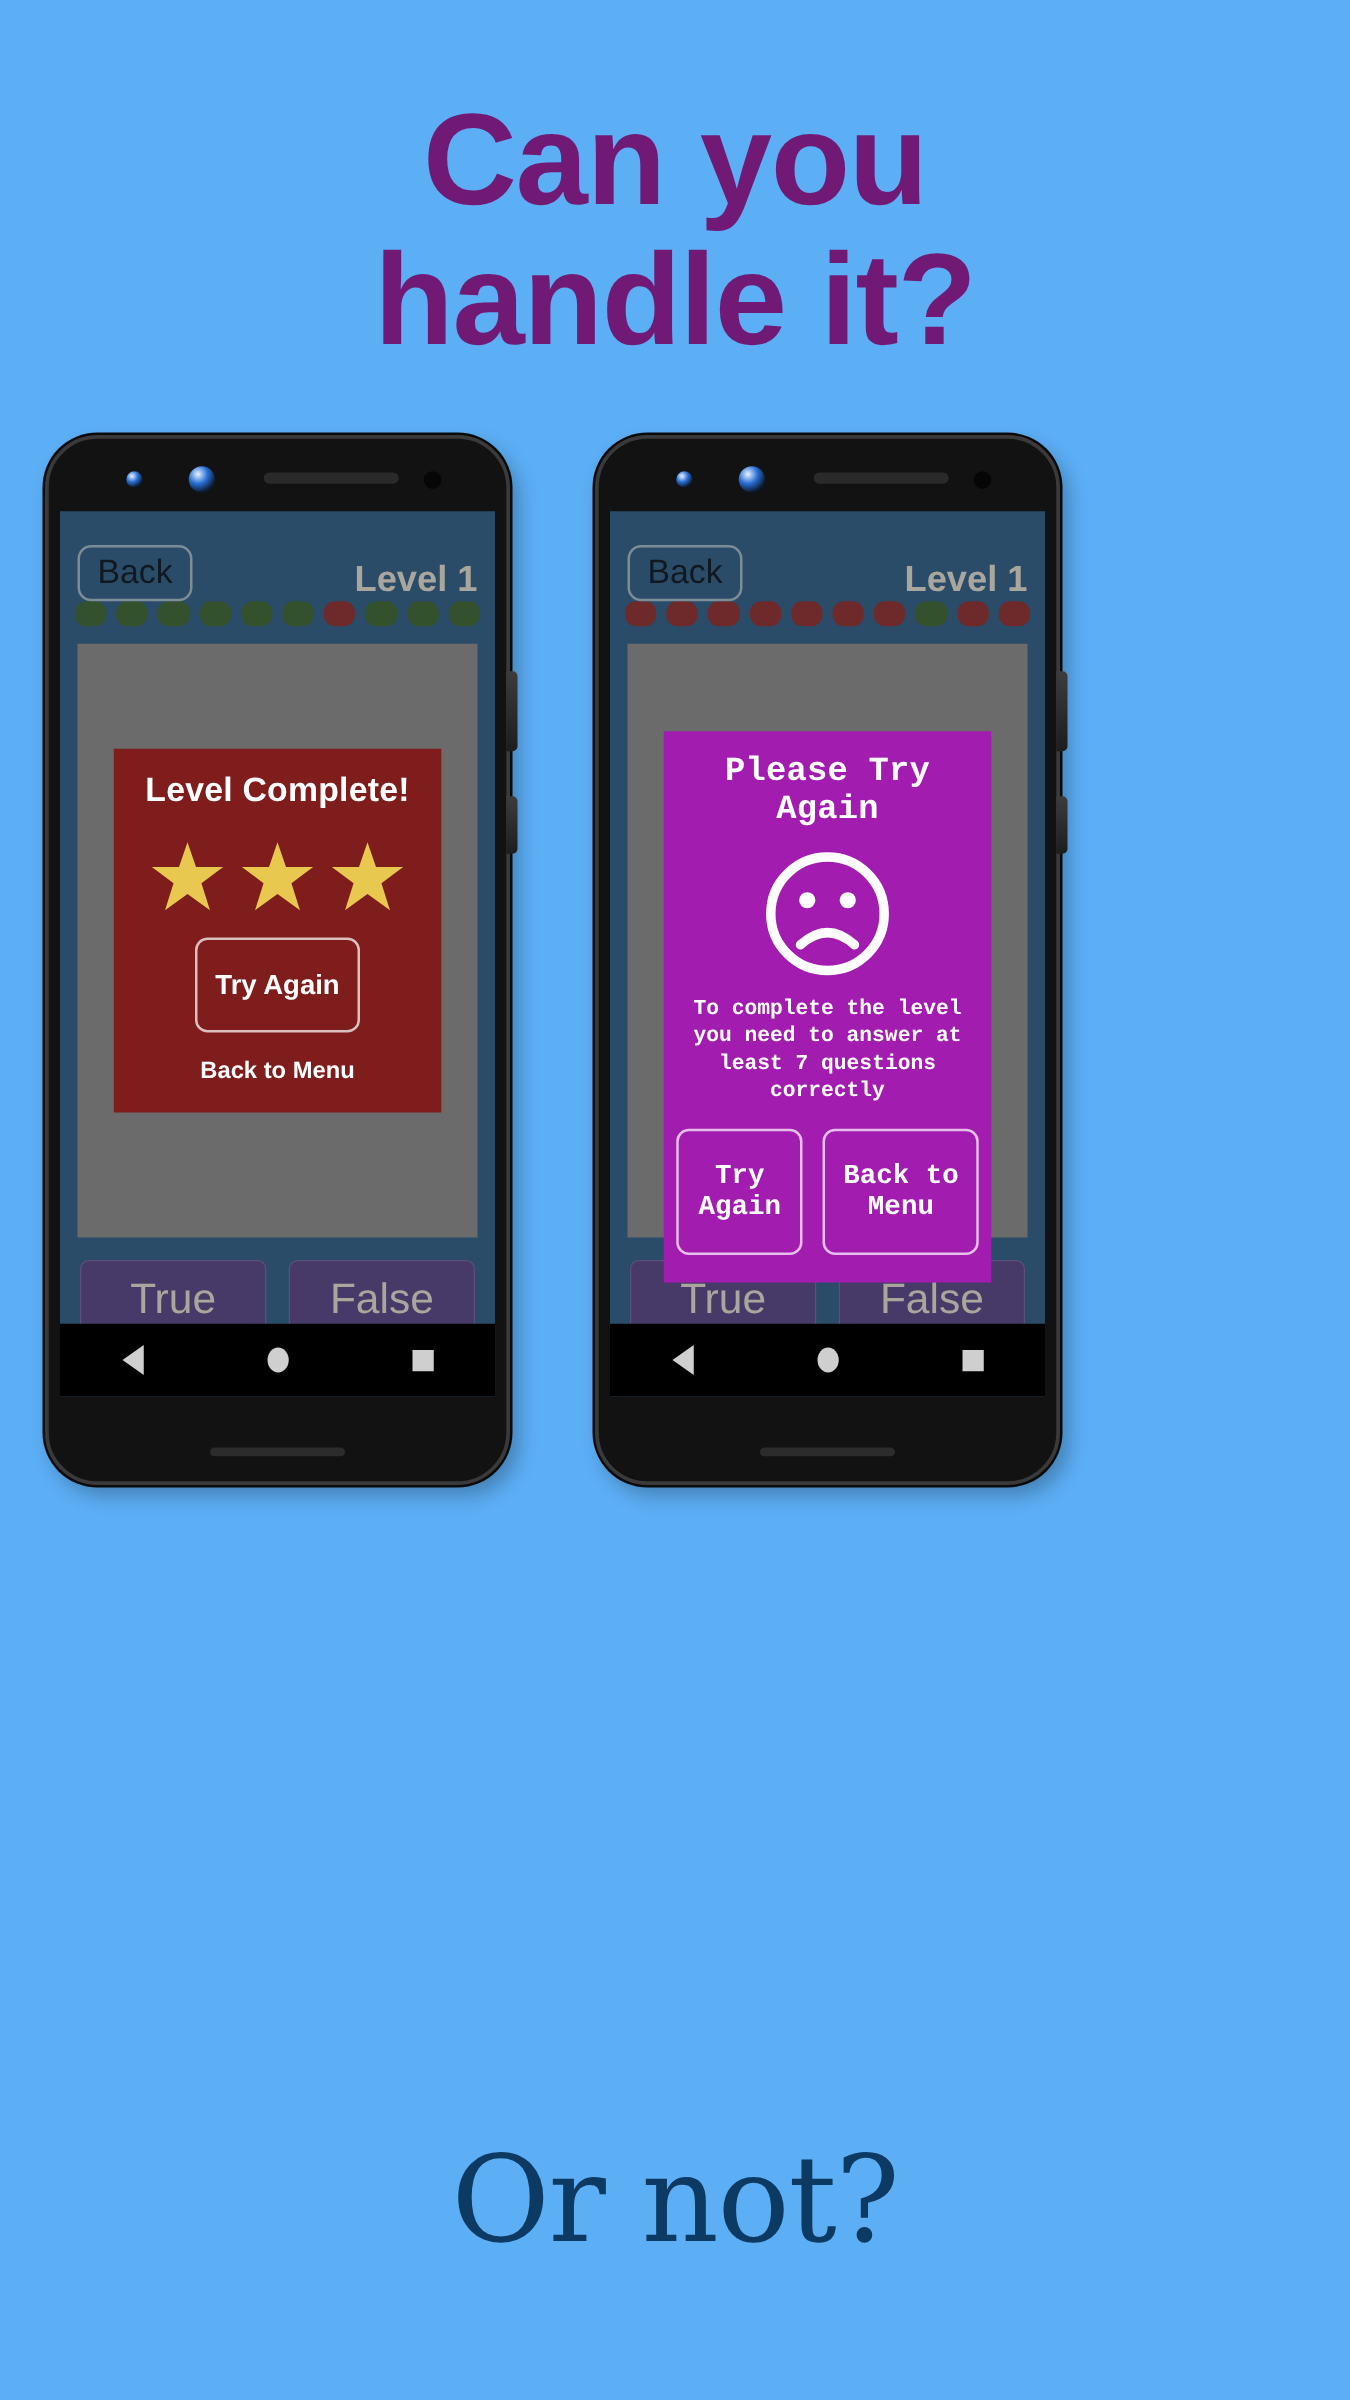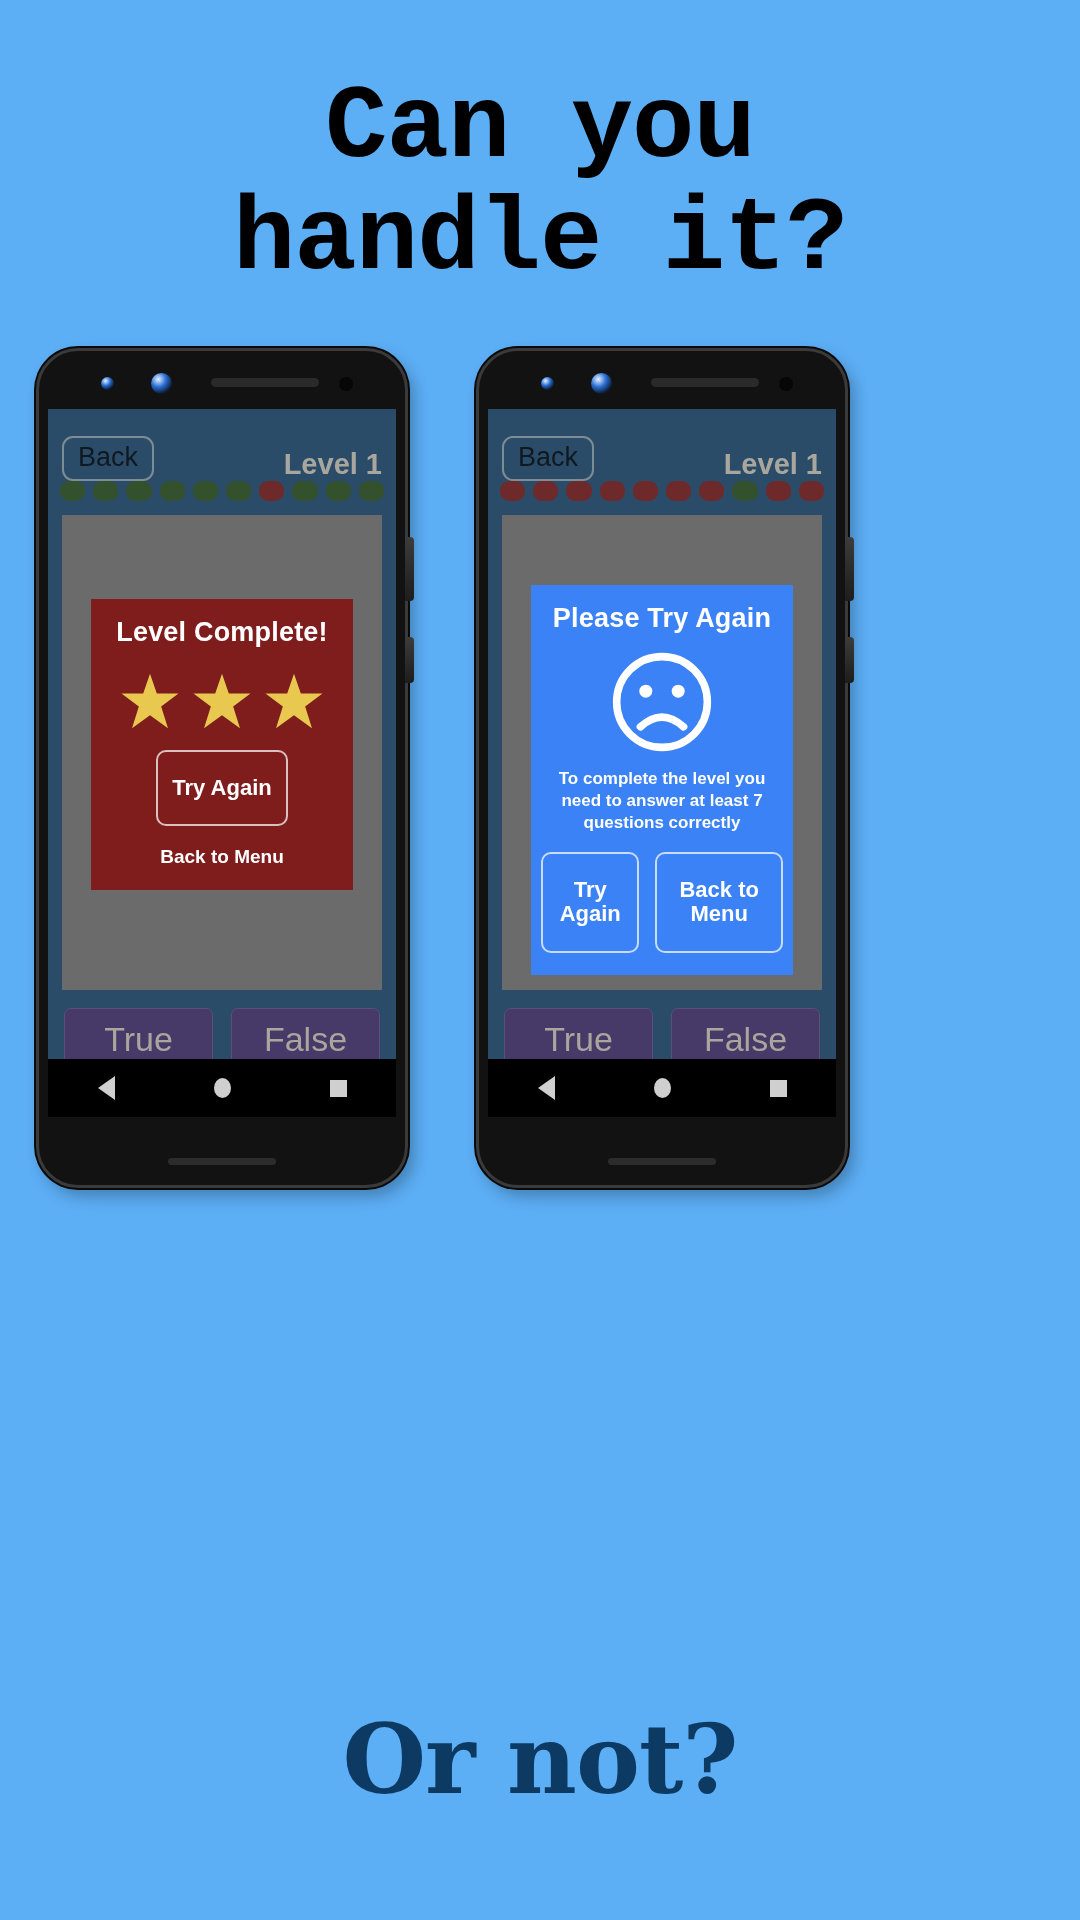--- a/index.html
+++ b/index.html
@@ -9,36 +9,36 @@
     font-family: "Liberation Sans", sans-serif;
     position: relative;
     overflow: hidden;
   }
 
   
   .headline {
     position: absolute;
     top: 72px; left: 0; right: 0;
     text-align: center;
-    color: #000000;
-    font-family: Liberation Mono, monospace;
+    color: #701a75;
+    font-family: Liberation Sans, sans-serif;
     font-weight: bold;
     font-size: 104px;
     line-height: 1.08;
     letter-spacing: -1px;
   }
   .headline .l2 { display: block; }
 
   .footline {
     position: absolute;
     bottom: 104px; left: 0; right: 0;
     text-align: center;
     color: #0d3a63;
     font-family: "DejaVu Serif", serif;
-    font-weight: bold;
+    font-weight: normal;
     font-size: 96px;
     letter-spacing: -1px;
   }
 
   
   .phone {
     position: absolute;
     top: 348px;
     width: 372px;
     height: 840px;
@@ -136,21 +136,21 @@
   
   .dialog {
     position: absolute;
     left: 50%;
     transform: translateX(-50%);
     text-align: center;
     color: #fff;
     padding: 18px 10px 22px;
   }
   .dialog.success { top: 84px; width: 262px; background: #7f1d1d; }
-  .dialog.fail    { top: 70px; width: 262px; background: #3b82f6; }
+  .dialog.fail    { top: 70px; width: 262px; background: #a21caf; font-family: Liberation Mono, monospace; }
 
   .dlg-title {
     font-size: 27px;
     font-weight: bold;
     letter-spacing: .2px;
   }
 
   .stars {
     display: flex; justify-content: center; gap: 10px;
     margin: 22px 0 18px;

